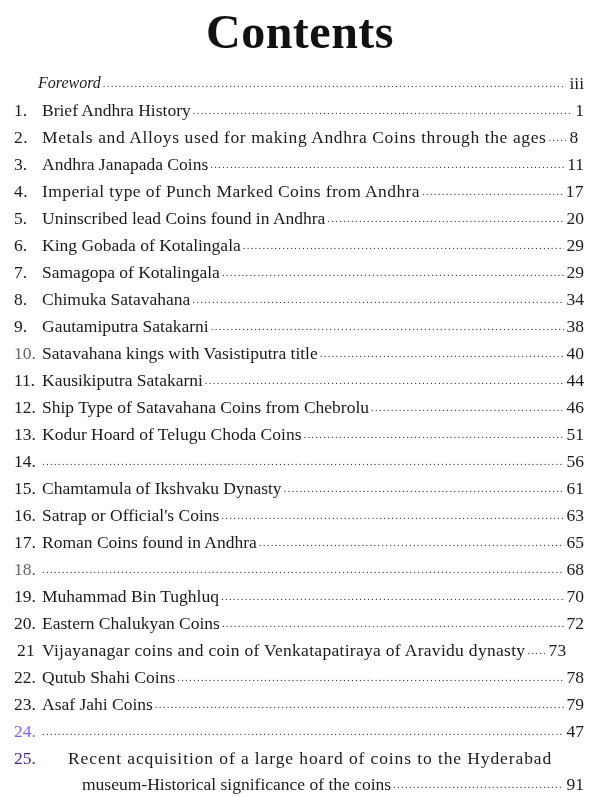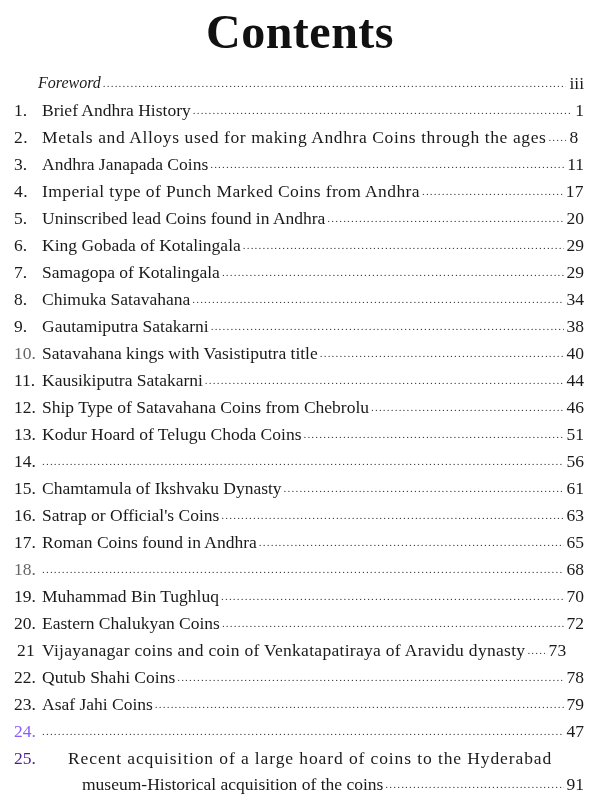--- a/index.html
+++ b/index.html
@@ -272,19 +272,19 @@
     <div class="entry">
         <span class="leader"></span>
         <span class="page">47</span>
       </div>
   </div>
 
   <div class="row tall" style="top:675px">
     <span class="num" style="color:#4c1d95">25.</span>
     <span class="line1">Recent acquisition of a large hoard of coins to the Hyderabad</span>
     <div class="entry">
-        <span class="label">museum-Historical acquisition of the coins</span>
+        <span class="label">museum-Historical significance of the coins</span>
         <span class="leader"></span>
         <span class="page">91</span>
       </div>
   </div>
 
 </div>
 
 </body></html>

